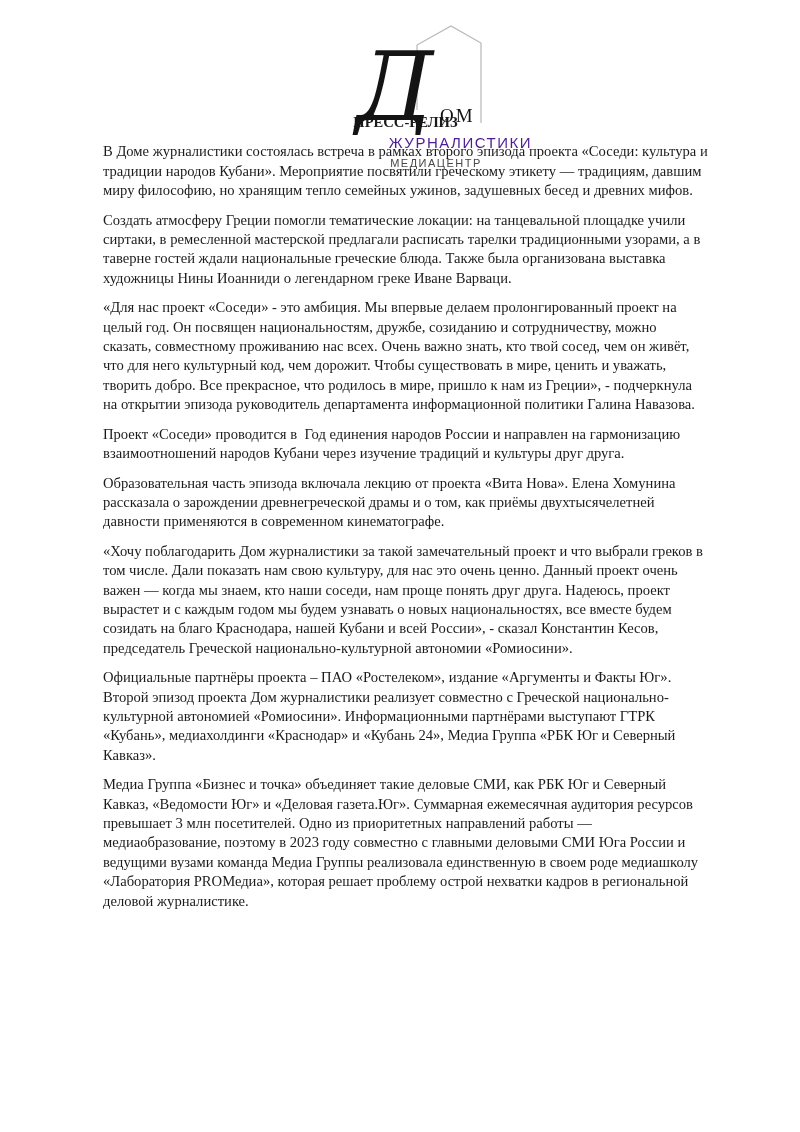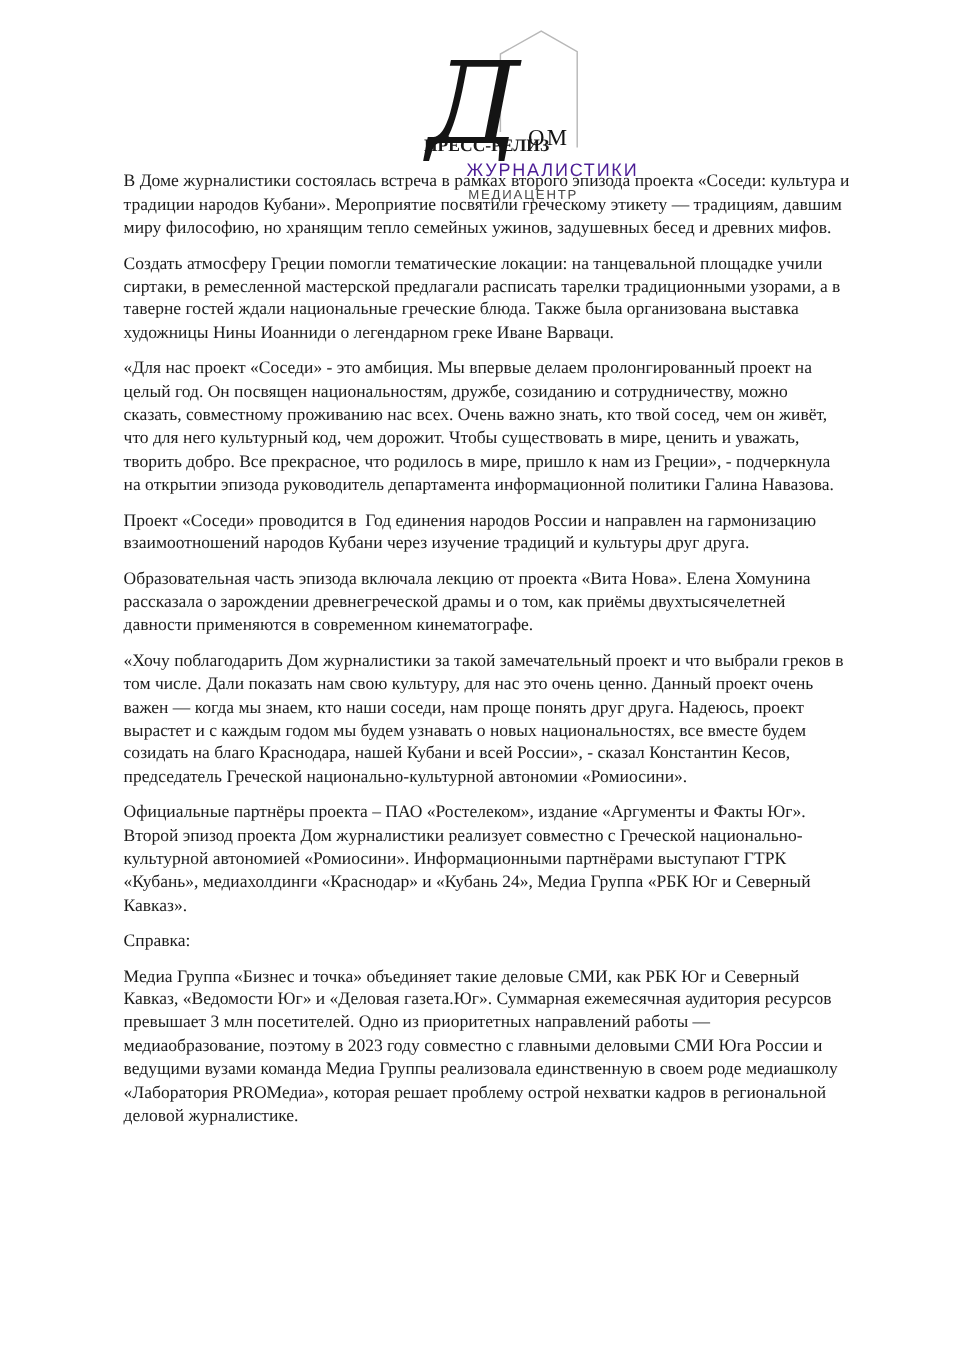--- a/index.html
+++ b/index.html
@@ -119,17 +119,16 @@
   <div class="content">
     <h1 class="kicker">ПРЕСС-РЕЛИЗ</h1>
 
     <p>В Доме журналистики состоялась встреча в рамках второго эпизода проекта «Соседи: культура и традиции народов Кубани». Мероприятие посвятили греческому этикету — традициям, давшим миру философию, но хранящим тепло семейных ужинов, задушевных бесед и древних мифов.</p>
     <p>Создать атмосферу Греции помогли тематические локации: на танцевальной площадке учили сиртаки, в ремесленной мастерской предлагали расписать тарелки традиционными узорами, а в таверне гостей ждали национальные греческие блюда. Также была организована выставка художницы Нины Иоанниди о легендарном греке Иване Варваци.</p>
     <p>«Для нас проект «Соседи» - это амбиция. Мы впервые делаем пролонгированный проект на целый год. Он посвящен национальностям, дружбе, созиданию и сотрудничеству, можно сказать, совместному проживанию нас всех. Очень важно знать, кто твой сосед, чем он живёт, что для него культурный код, чем дорожит. Чтобы существовать в мире, ценить и уважать, творить добро. Все прекрасное, что родилось в мире, пришло к нам из Греции», - подчеркнула на открытии эпизода руководитель департамента информационной политики Галина Навазова.</p>
     <p>Проект «Соседи» проводится в  Год единения народов России и направлен на гармонизацию взаимоотношений народов Кубани через изучение традиций и культуры друг друга.</p>
     <p>Образовательная часть эпизода включала лекцию от проекта «Вита Нова». Елена Хомунина рассказала о зарождении древнегреческой драмы и о том, как приёмы двухтысячелетней давности применяются в современном кинематографе.</p>
     <p>«Хочу поблагодарить Дом журналистики за такой замечательный проект и что выбрали греков в том числе. Дали показать нам свою культуру, для нас это очень ценно. Данный проект очень важен — когда мы знаем, кто наши соседи, нам проще понять друг друга. Надеюсь, проект вырастет и с каждым годом мы будем узнавать о новых национальностях, все вместе будем созидать на благо Краснодара, нашей Кубани и всей России», - сказал Константин Кесов, председатель Греческой национально-культурной автономии «Ромиосини».</p>
     <p>Официальные партнёры проекта – ПАО «Ростелеком», издание «Аргументы и Факты Юг». Второй эпизод проекта Дом журналистики реализует совместно с Греческой национально-культурной автономией «Ромиосини». Информационными партнёрами выступают ГТРК «Кубань», медиахолдинги «Краснодар» и «Кубань 24», Медиа Группа «РБК Юг и Северный Кавказ».</p>
-    <p>Справка:</p>
     <p>Медиа Группа «Бизнес и точка» объединяет такие деловые СМИ, как РБК Юг и Северный Кавказ, «Ведомости Юг» и «Деловая газета.Юг». Суммарная ежемесячная аудитория ресурсов превышает 3 млн посетителей. Одно из приоритетных направлений работы — медиаобразование, поэтому в 2023 году совместно с главными деловыми СМИ Юга России и ведущими вузами команда Медиа Группы реализовала единственную в своем роде медиашколу «Лаборатория PROМедиа», которая решает проблему острой нехватки кадров в региональной деловой журналистике.</p>
   </div>
 
 </div>
 
 </body></html>

